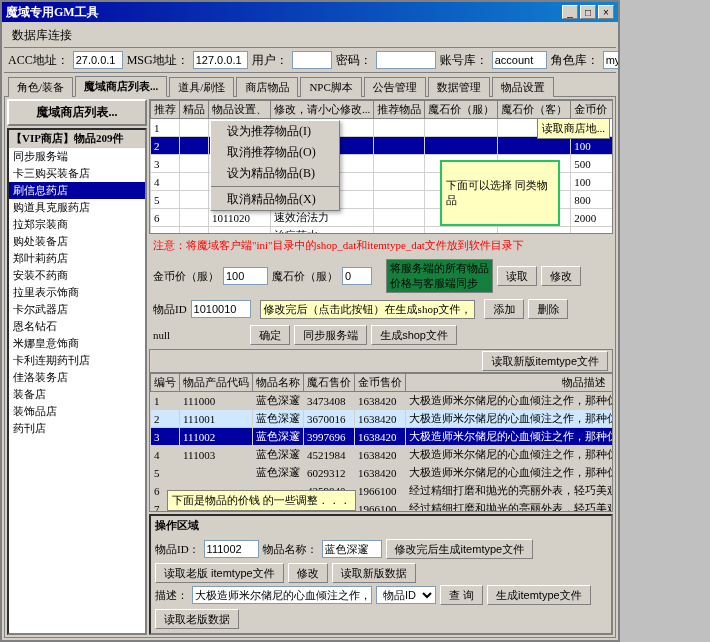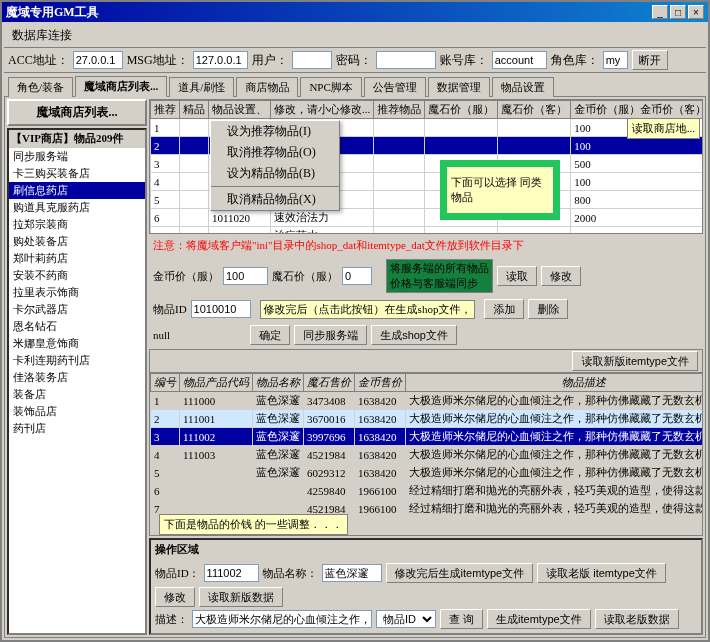--- a/index.html
+++ b/index.html
@@ -7,21 +7,21 @@
       font-family: SimSun, '宋体', serif;
       font-size: 12px;
       background: #c0c0c0;
       width: 710px;
       height: 642px;
       overflow: hidden;
     }
 
     
     .window {
-      width: 710px;
+      width: 620px;
       height: 642px;
       border: 2px solid #808080;
       background: #d4d0c8;
       display: flex;
       flex-direction: column;
     }
     .title-bar {
       background: linear-gradient(to right, #0000a0, #1084d0);
       color: white;
       height: 20px;
@@ -240,22 +240,22 @@
       padding: 2px 16px;
       cursor: pointer;
       white-space: nowrap;
     }
     .context-menu-separator { border-top: 1px solid #808080; margin: 2px 0; }
 
     
     .tooltip-box {
       position: absolute;
       background: #ffffc0;
-      border: 7px solid #22c55e;
-      padding: 8px 4px;
+      border: 2px solid #22c55e;
+      padding: 16px 4px;
       font-size: 11px;
       z-index: 50;
       max-width: 120px;
     }
 
     
     .note-text {
       color: red;
       font-size: 11px;
       padding: 2px 4px;
@@ -325,36 +325,35 @@
       font-size: 11px;
     }
     .bottom-table th {
       background: #d4d0c8;
       border: 1px solid #808080;
       padding: 1px 3px;
       font-weight: normal;
       white-space: nowrap;
       position: sticky;
       top: 0;
-      font-style: italic;
     }
     .bottom-table td {
       border: 1px solid #d0d0d0;
       padding: 1px 3px;
       white-space: nowrap;
     }
     .bottom-table tr.selected-row td { background: #0000a0; color: white; }
     .bottom-table tr.alt-bg td { background: #d0e8ff; }
     .scrollable-table { overflow-y: auto; height: 100%; }
 
     
     .bottom-tooltip {
       position: absolute;
       bottom: 0px;
-      left: 9px;
+      left: 17px;
       background: #ffffc0;
       border: 1px solid #808080;
       padding: 2px 4px;
       font-size: 11px;
       z-index: 50;
     }
 
     
     .ops-area {
       border: 2px inset #808080;

